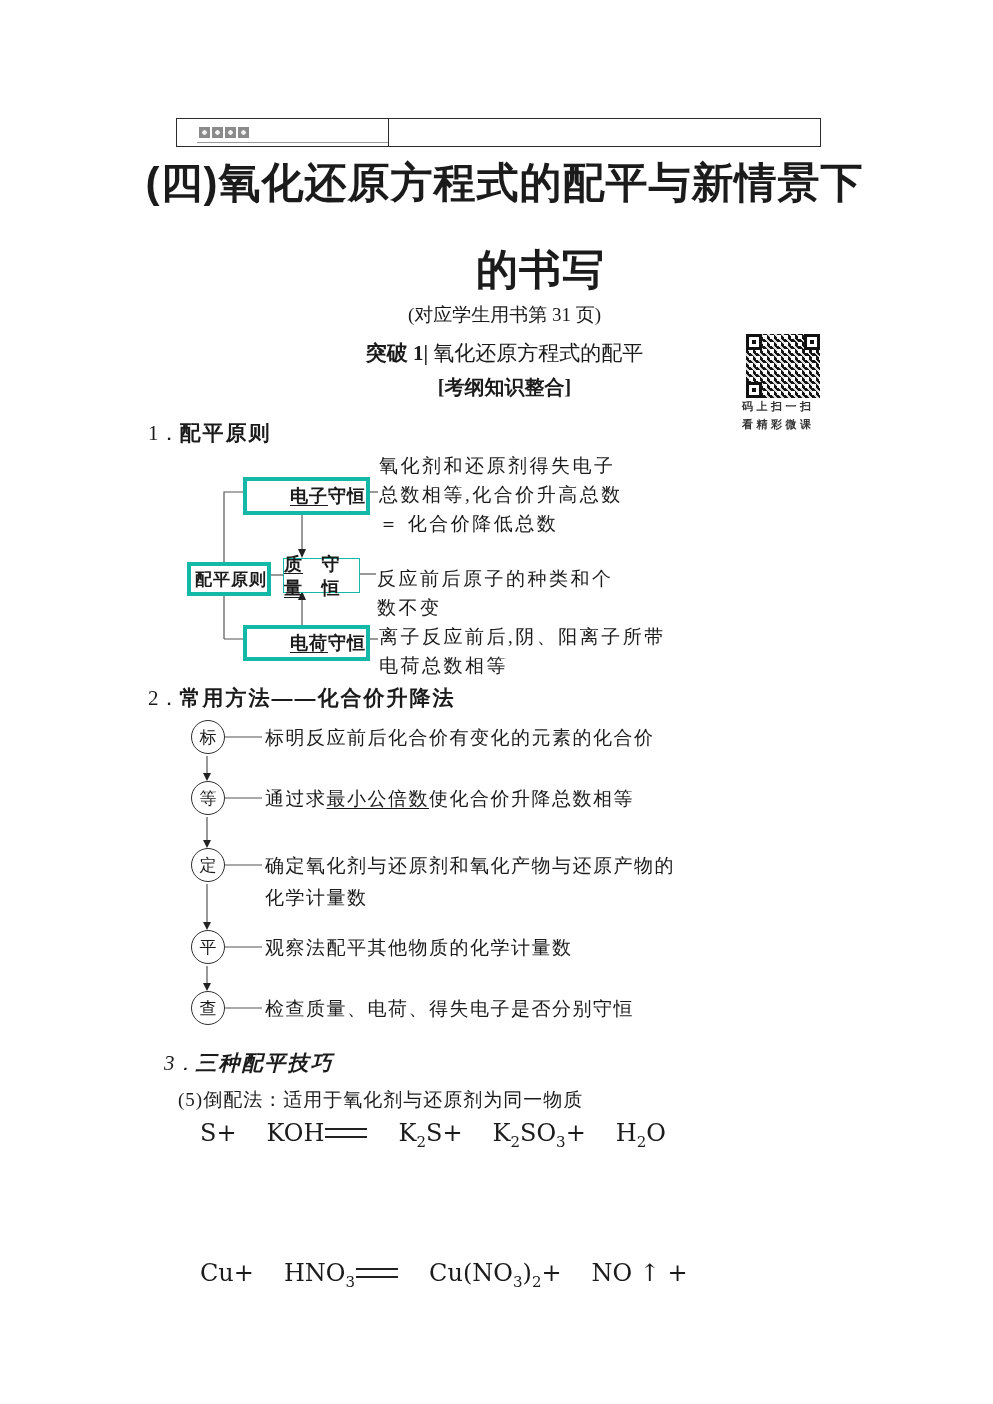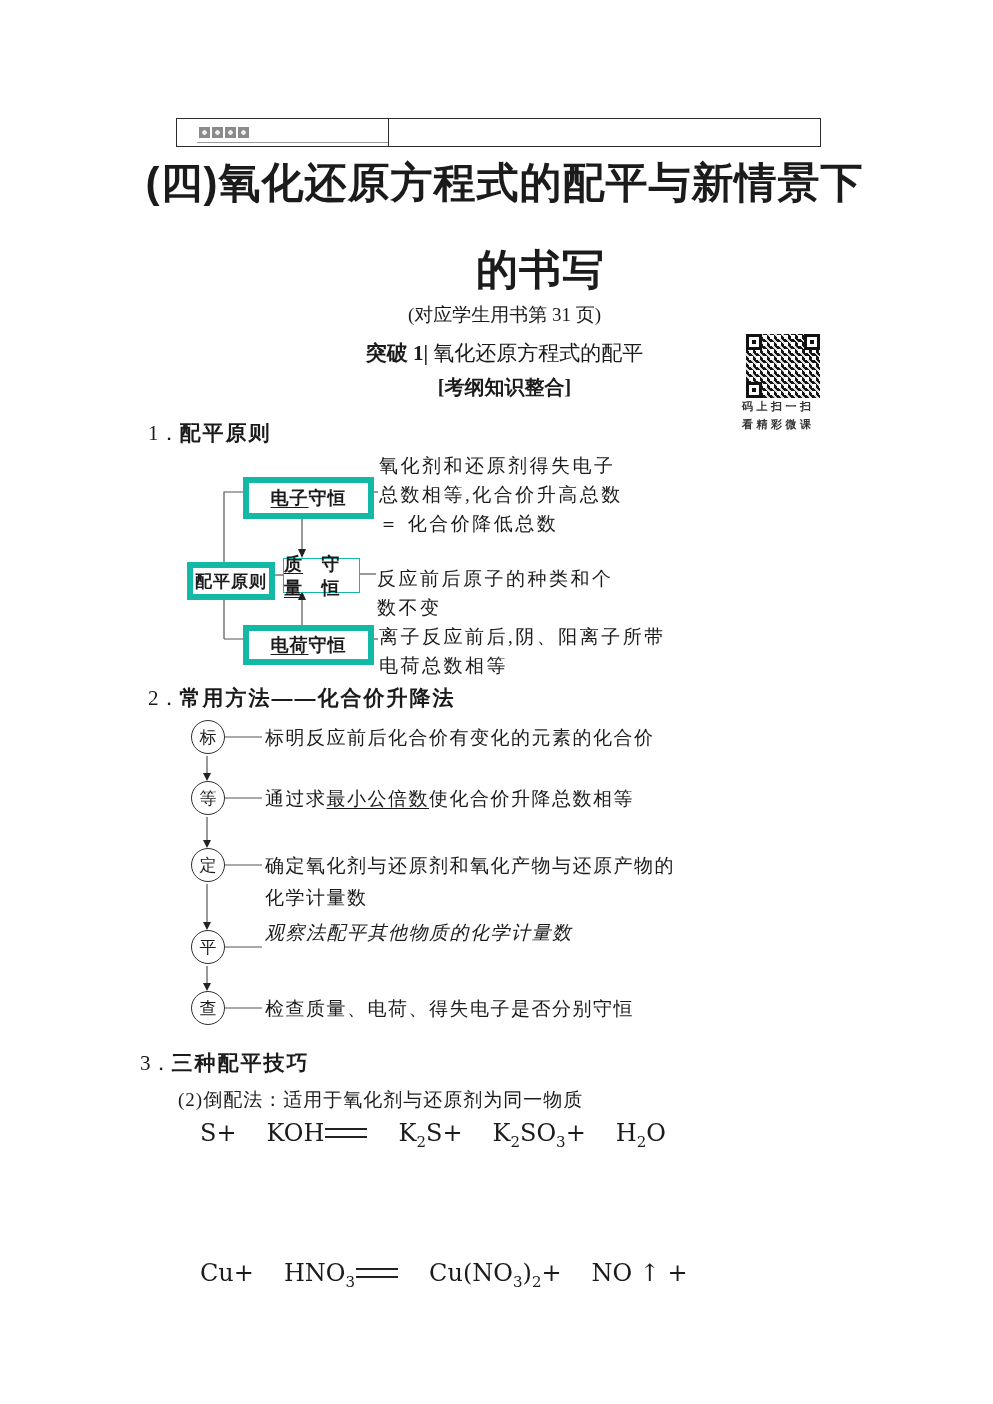--- a/index.html
+++ b/index.html
@@ -34,21 +34,21 @@
       background-image:
         repeating-linear-gradient(45deg, rgba(255,255,255,.85) 0 2px, transparent 2px 5px),
         repeating-linear-gradient(90deg,#151515 0 3px,transparent 3px 7px),
         repeating-linear-gradient(0deg,#151515 0 3px,#fff 3px 7px);}
   .finder{position:absolute;width:16px;height:16px;border:3px solid #111;background:#fff;box-sizing:border-box;}
   .finder::after{content:"";position:absolute;left:3px;top:3px;width:4px;height:4px;background:#111;}
   .f-tl{left:0;top:0;} .f-tr{right:0;top:0;} .f-bl{left:0;bottom:0;}
   .qr-cap{left:742px;width:84px;font-size:11px;letter-spacing:3.5px;color:#333;font-weight:bold;}
 
   
-  .dbox{position:absolute;border:6px solid #14b8a6;display:flex;align-items:center;justify-content:center;
+  .dbox{position:absolute;border:4px solid #14b8a6;display:flex;align-items:center;justify-content:flex-end;
         font-size:18px;font-weight:600;letter-spacing:1px;background:#fff;}
   .dbox.thick{border-width:1.5px;}
   .ddesc{position:absolute;font-size:19px;letter-spacing:2.5px;line-height:29px;white-space:pre-line;}
   .u{text-decoration:underline;text-underline-offset:3px;}
 
   
   .fcircle{position:absolute;width:32px;height:32px;border:1.5px solid #2e2e2e;border-radius:50%;
            display:flex;align-items:center;justify-content:center;font-size:17px;background:#fff;}
   .ftext{position:absolute;left:75px;width:424px;font-size:19px;letter-spacing:1.5px;line-height:32px;}
 
@@ -156,25 +156,25 @@
       <path class="ln" d="M35,294 H72"></path>
     </svg>
     <div class="fcircle" style="left:1px;top:6px;">标</div>
     <div class="fcircle" style="left:1px;top:67px;">等</div>
     <div class="fcircle" style="left:1px;top:134px;">定</div>
     <div class="fcircle" style="left:1px;top:216px;">平</div>
     <div class="fcircle" style="left:1px;top:277px;">查</div>
     <div class="ftext" style="top:8px;"><span>标明反应前后化合价有变化的元素的化合价</span></div>
     <div class="ftext" style="top:136px;"><span>确定氧化剂与还原剂和氧化产物与还原产物的化学计量数</span></div>
     <div class="ftext" style="top:69px;"><span>通过求</span><span class="u">最小公倍数</span><span>使化合价升降总数相等</span></div>
-    <div class="ftext" style="top:203px;font-style:italic;"><span>观察法配平其他物质的化学计量数</span></div>
+    <div class="ftext" style="top:218px;"><span>观察法配平其他物质的化学计量数</span></div>
     <div class="ftext" style="top:279px;"><span>检查质量、电荷、得失电子是否分别守恒</span></div>
   </div>
 
-  <div class="abs sec-head" style="left:140px;top:1049px;">
+  <div class="abs sec-head" style="left:164px;top:1049px;font-style:italic;">
     <span class="num">3．</span><span class="txt">三种配平技巧</span>
   </div>
 
-  <div class="abs item-line" style="left:178px;top:1087px;">(2)倒配法：适用于氧化剂与还原剂为同一物质</div>
+  <div class="abs item-line" style="left:178px;top:1087px;">(5)倒配法：适用于氧化剂与还原剂为同一物质</div>
   <div class="abs equation" style="left:200px;top:1119px;"><span>S+</span><span class="eq-gap"></span><span>KOH</span><span class="dbl-eq"></span><span class="eq-gap"></span><span>K</span><sub>2</sub><span>S+</span><span class="eq-gap"></span><span>K</span><sub>2</sub><span>SO</span><sub>3</sub><span>+</span><span class="eq-gap"></span><span>H</span><sub>2</sub><span>O</span></div>
   <div class="abs equation" style="left:200px;top:1259px;"><span>Cu+</span><span class="eq-gap"></span><span>HNO</span><sub>3</sub><span class="dbl-eq"></span><span class="eq-gap"></span><span>Cu(NO</span><sub>3</sub><span>)</span><sub>2</sub><span>+</span><span class="eq-gap"></span><span>NO ↑ +</span></div>
 
 </div>
 
 </body></html>

